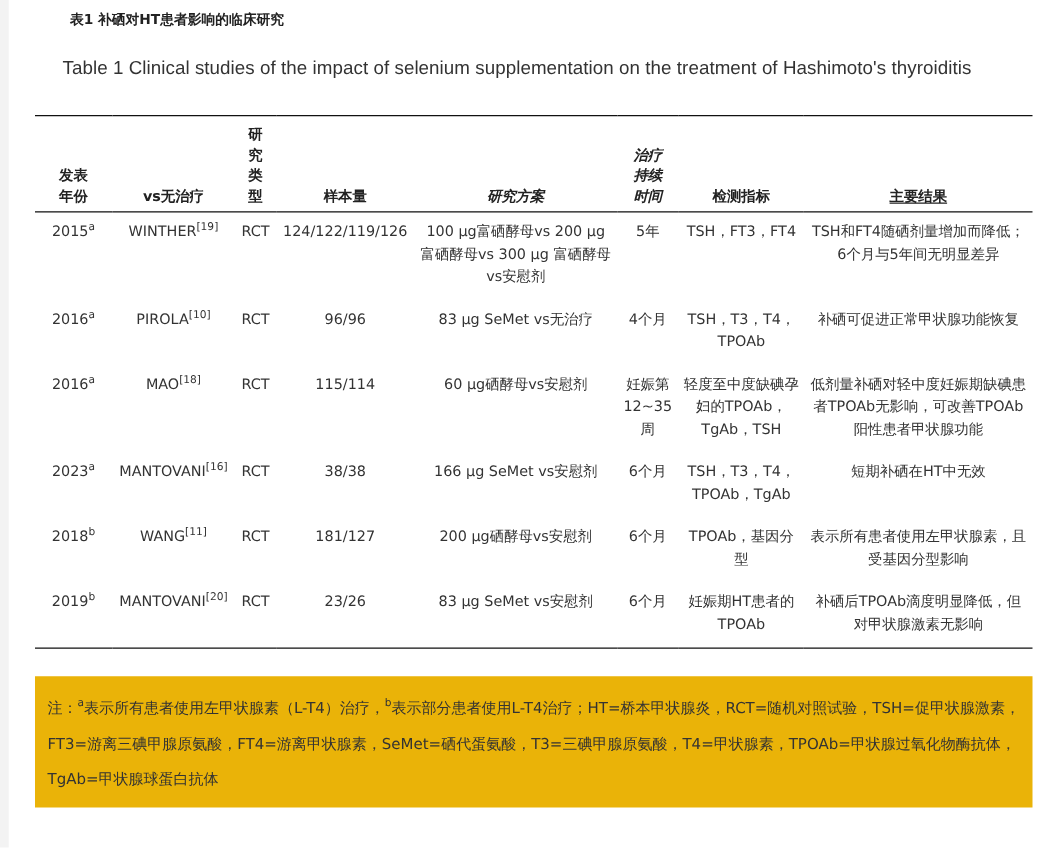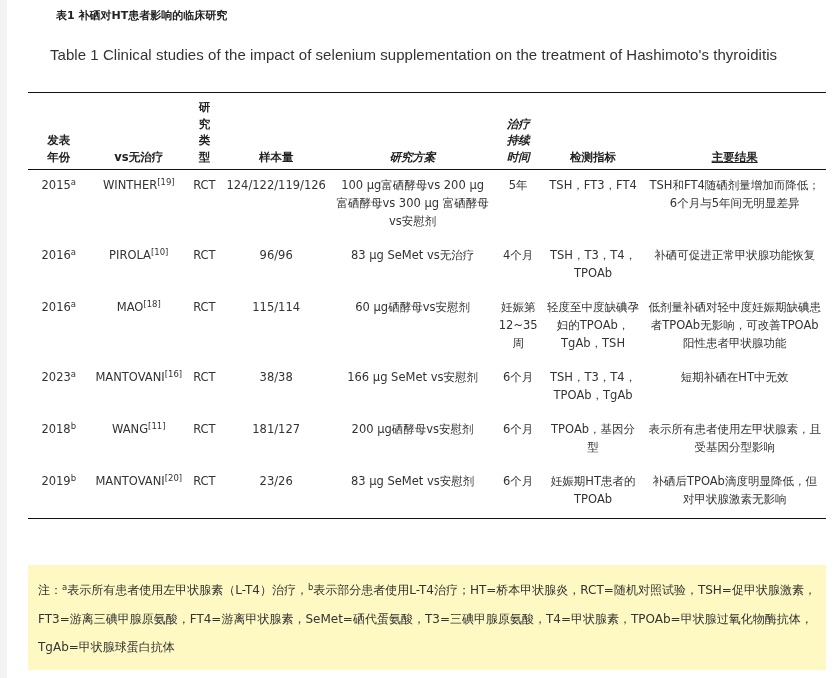--- a/index.html
+++ b/index.html
@@ -40,22 +40,22 @@
   .c-author { width:88px; }
   .c-type { width:24px; }
   .c-sample { width:100px; }
   .c-scheme { width:150px;font-style:italic; }
   .c-dur { width:40px; }
   th.c-dur { text-align:left;font-style:italic; }
   .c-index { width:90px; }
   .c-result { width:170px;text-decoration:underline; }
   sup { font-size:8.5px; vertical-align:top; position:relative; top:-3px; }
   .note {
-    position:absolute; left:28px; top:565px; width:798px; height:105px;
-    background:#fef9c3;
+    position:absolute; left:28px; top:541px; width:798px; height:105px;
+    background:#eab308;
     text-decoration:underline;
   }
   .note-text {
     position:absolute; left:10px; top:11px; width:784px;
     font-size:12px; line-height:28.5px; color:#333;
   }
 </style>
 </head>
 <body>
 

